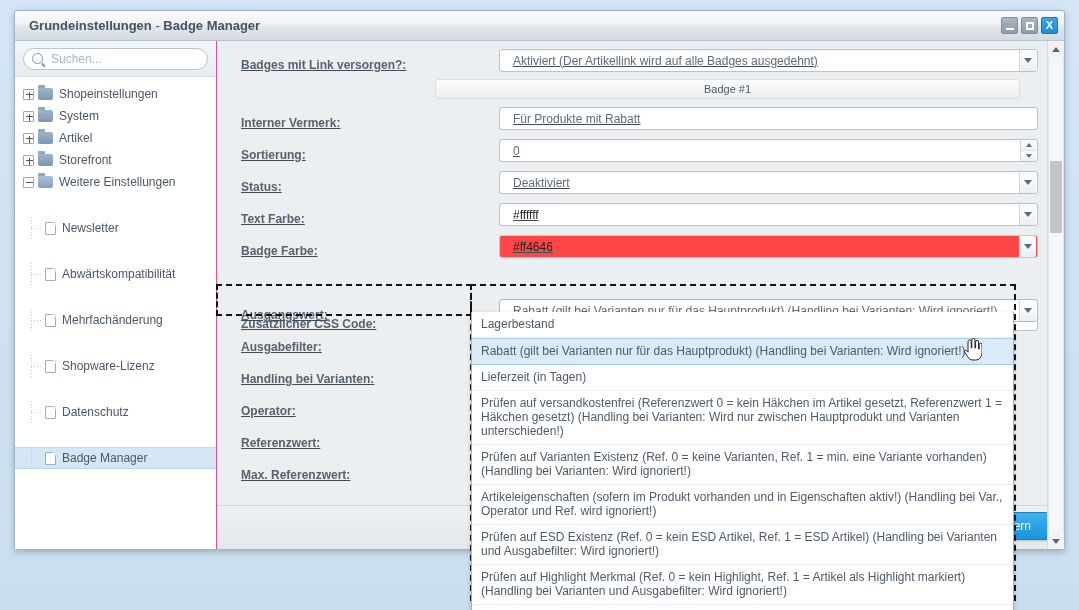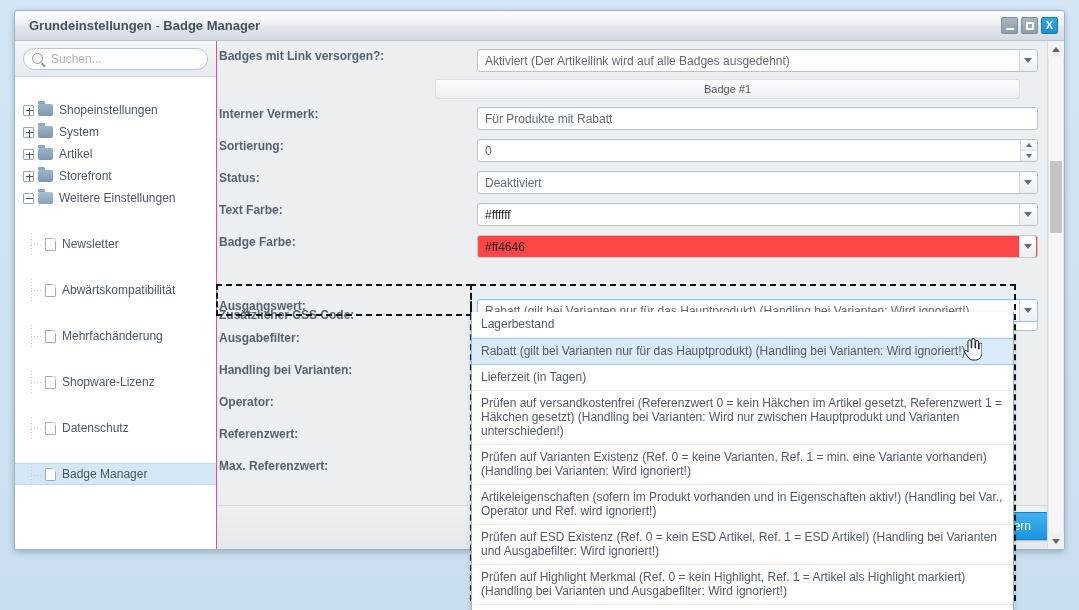--- a/index.html
+++ b/index.html
@@ -93,21 +93,21 @@
     content:""; position:absolute; right:-4px; bottom:-3px;
     width:5px;height:1.6px;background:#8795a3;transform:rotate(45deg);
   }
   .search-box input {
     border:0; outline:0; width:100%;
     font-family: "Liberation Sans", sans-serif;
     font-size: 12px; color:#55626f; background:transparent;
   }
   .search-box input::placeholder { color:#aab5bf; }
 
-  .tree { flex:1; padding-top: 22px; overflow: hidden; position:relative; }
+  .tree { flex:1; padding-top: 6px; overflow: hidden; position:relative; }
   .tnode {
     height: 22px; display:flex; align-items:center;
     font-size: 12px; color:#4a5866; padding-left: 8px; cursor: default;
     position: relative;
   }
   .tnode.child { padding-left: 30px; margin-top: 24px; }
   .tnode.sel { background:#d5e7f5; border-top:1px solid #bfd9ec; border-bottom:1px solid #bfd9ec; }
   .exp {
     width: 11px; height: 11px; flex:none; margin-right: 4px;
     border:1px solid #9aa9b6; background:#fff; position:relative; border-radius:1px;
@@ -135,31 +135,31 @@
   }
   .tdot { position:absolute; left:16px; top:0; bottom:0; width:1px;
           background: repeating-linear-gradient(180deg,#c3ccd4 0 1px,transparent 1px 3px); }
   .tdash { position:absolute; left:16px; top:11px; width:10px; height:1px;
           background: repeating-linear-gradient(90deg,#c3ccd4 0 1px,transparent 1px 3px); }
 
   
   .main { flex:1; position:relative; background:#eceff1; overflow:hidden; }
   .formarea { position:absolute; left:0; top:0; right:18px; bottom:0; overflow:hidden; }
 
-  .row { position:absolute; left:2px; right:8px; display:flex; align-items:flex-start; }
+  .row { position:absolute; left:24px; right:8px; display:flex; align-items:flex-end;text-decoration:underline; }
   .lbl { width: 258px; font-size:12px; font-weight:bold; color:#55626f; flex:none; }
   .ctl { flex:1; position:relative; }
 
   .field {
     height: 23px;
     background:#fff;
     border:1px solid #b5c3cf;
     border-radius:3px;
     display:flex; align-items:center;
-    padding: 0 4px 0 7px;
+    padding: 0 4px 0 13px;
     font-size: 12px; color:#5d6a77;
     box-shadow: inset 0 1px 1px rgba(0,0,0,.035);
   }
   .field.red { background:#ff4646; border-color:#c9c9c9; color:#1d1d1d; font-weight:normal; }
   .field.focus { border-color:#8fc3e8; }
   .field .val { flex:1; overflow:hidden; white-space:nowrap; text-overflow:ellipsis; }
   .field .val.dark { color:#222; }
 
   .arrowbtn {
     width: 17px; height: 21px; flex:none;

